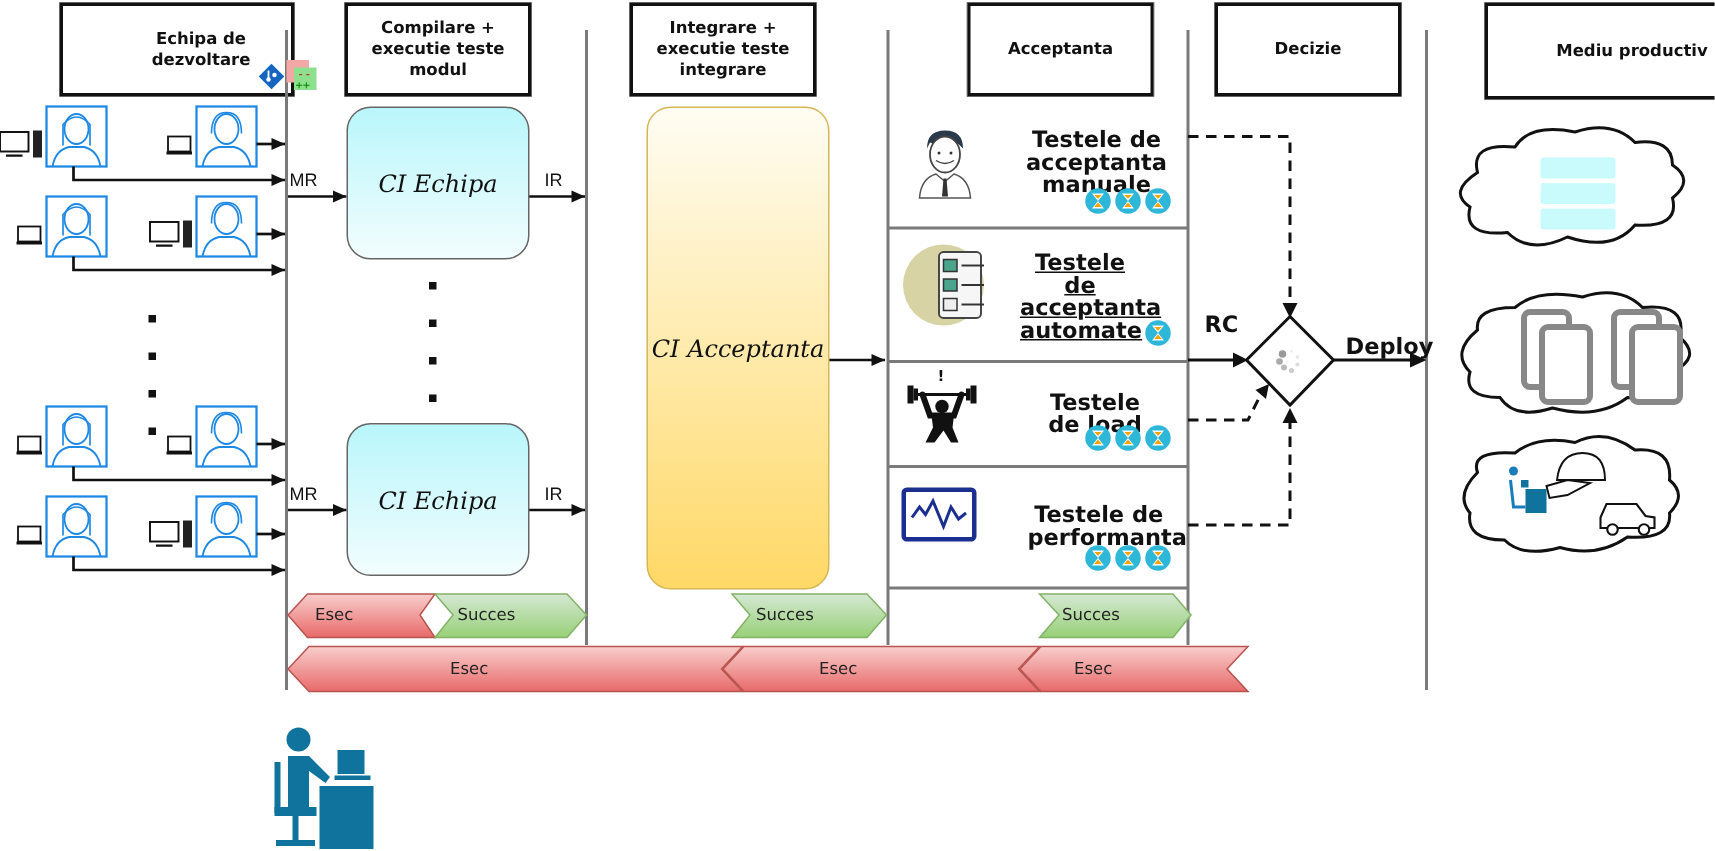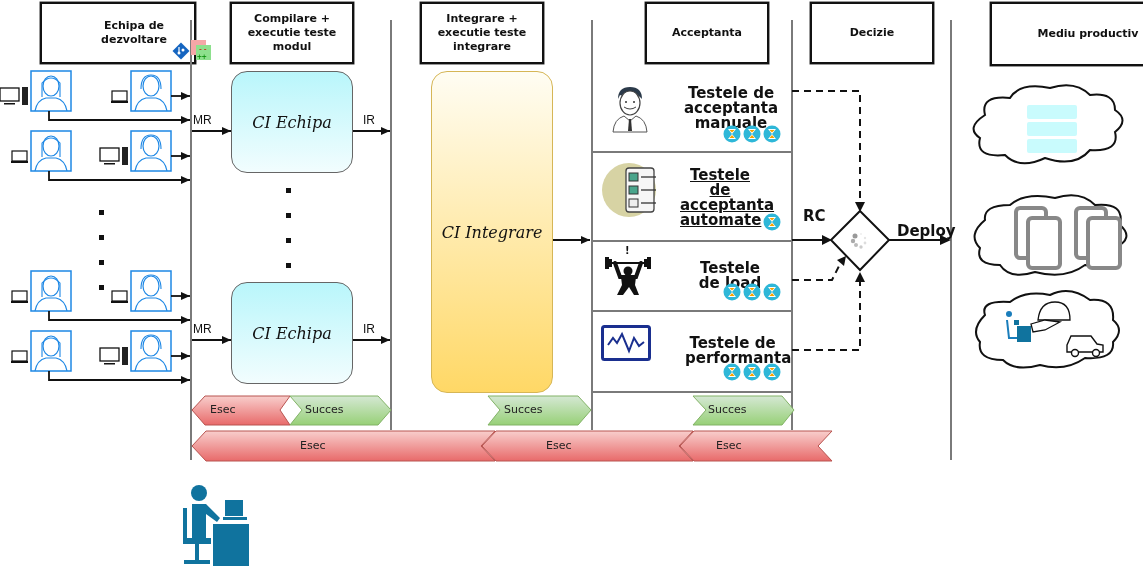--- a/index.html
+++ b/index.html
@@ -169,21 +169,21 @@
 <div class="lbl" style="left:363px;top:322px;">IR</div>
 
 <svg style="left:286px;top:188px;" width="8" height="80">
   <rect x="0" y="0" width="5" height="5" fill="#111"></rect>
     <rect x="0" y="25" width="5" height="5" fill="#111"></rect>
   <rect x="0" y="50" width="5" height="5" fill="#111"></rect>
     <rect x="0" y="75" width="5" height="5" fill="#111"></rect>
 </svg>
 
 <div class="ci ci-int" style="left:431px;top:71px;width:120px;height:320px;">
-    <span>CI Integrare</span>
+    <span>CI Acceptanta</span>
   </div>
 
 <div class="sep" style="left:592px;top:151px;width:200px;"></div>
 <div class="sep" style="left:592px;top:240px;width:200px;"></div>
 <div class="sep" style="left:592px;top:310px;width:200px;"></div>
 <div class="sep" style="left:592px;top:391px;width:200px;"></div>
 
 <div class="ttxt" style="left:670px;top:86px;width:122px;">Testele de acceptanta manuale</div>
 <div class="ttxt" style="left:680px;top:168px;width:80px;text-decoration:underline;">Testele de acceptanta automate</div>
 <div class="ttxt" style="left:690px;top:261px;width:80px;">Testele de load</div>

